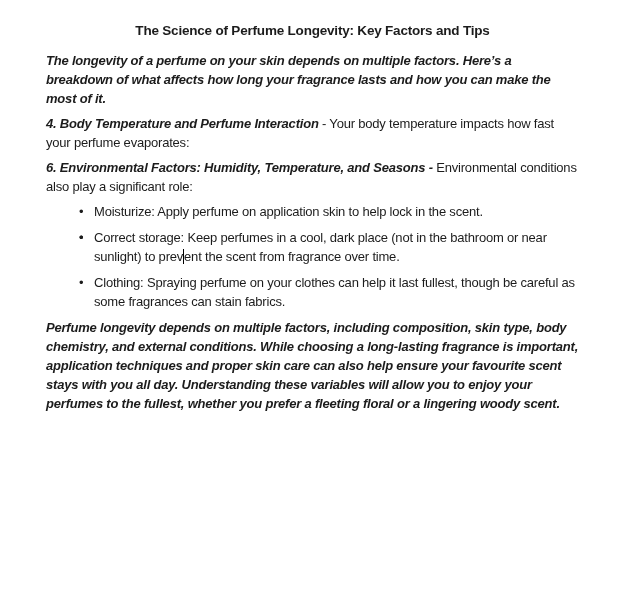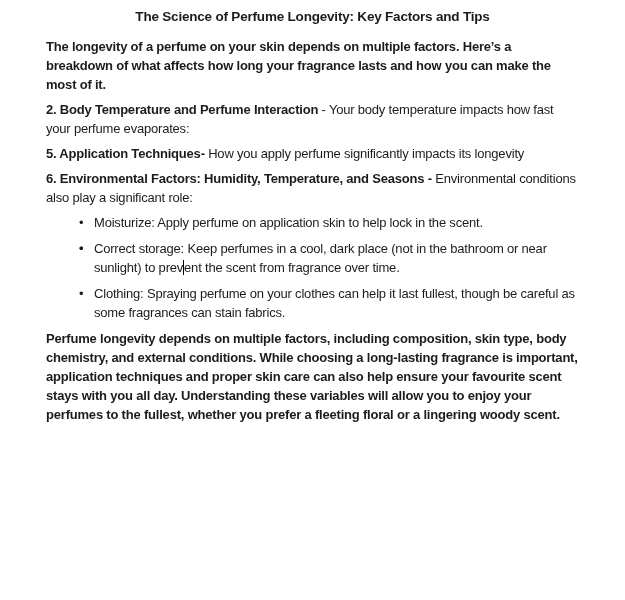--- a/index.html
+++ b/index.html
@@ -6,40 +6,40 @@
   body {
     width: 625px;
     height: 600px;
     background: #ffffff;
     color: #1c1c1c;
     font-family: "Liberation Sans", "DejaVu Sans", sans-serif;
     overflow: hidden;
   }
   .page {
     position: relative;
-    padding: 7px 46px 0 46px;
+    padding: 21px 46px 0 46px;
     box-sizing: border-box;
     width: 625px;
     height: 600px;
   }
   .title {
     font-size: 13.5px;
     font-weight: 700;
     text-align: center;
     letter-spacing: -0.2px;
     line-height: 19px;
     margin: 0 0 11px 0;
   }
   p {
     font-size: 13px;
     line-height: 19px;
     letter-spacing: -0.2px;
     margin: 0 0 6px 0;
   }
-  .b { font-weight: 700; }
+  .b { font-weight: 700; font-style: italic; }
   ul.tips {
     list-style: none;
     margin: 0 0 6px 0;
     padding: 0;
   }
   ul.tips li {
     position: relative;
     padding-left: 48px;
     font-size: 13px;
     line-height: 19px;
@@ -65,23 +65,22 @@
 
 <div class="page">
 
   <h1 class="title">The Science of Perfume Longevity: Key Factors and Tips</h1>
 
   <p class="b">The longevity of a perfume on your skin depends on multiple factors. Here’s a breakdown of what affects how long your fragrance lasts and how you can make the most of it.</p>
 
 
 
 
-  <p><span class="b">2. Body Temperature and Perfume Interaction</span><span> - Your body temperature impacts how fast your perfume evaporates:</span></p>
+  <p><span class="b">4. Body Temperature and Perfume Interaction</span><span> - Your body temperature impacts how fast your perfume evaporates:</span></p>
 
-  <p><span class="b">5. Application Techniques-</span><span> How you apply perfume significantly impacts its longevity</span></p>
 
   <p><span class="b">6. Environmental Factors: Humidity, Temperature, and Seasons -</span><span> Environmental conditions also play a significant role:</span></p>
 
 
   <ul class="tips">
     <li><span class="dot">•</span><span>Moisturize: Apply perfume on application skin to help lock in the scent.</span></li>
     <li><span class="dot">•</span></li>
     <li><span class="dot">•</span><span>Correct storage: Keep perfumes in a cool, dark place (not in the bathroom or near sunlight) to prev</span><span class="caret"></span><span>ent the scent from fragrance over time.</span></li>
     <li><span class="dot">•</span><span>Clothing: Spraying perfume on your clothes can help it last fullest, though be careful as some fragrances can stain fabrics.</span></li>
   </ul>

